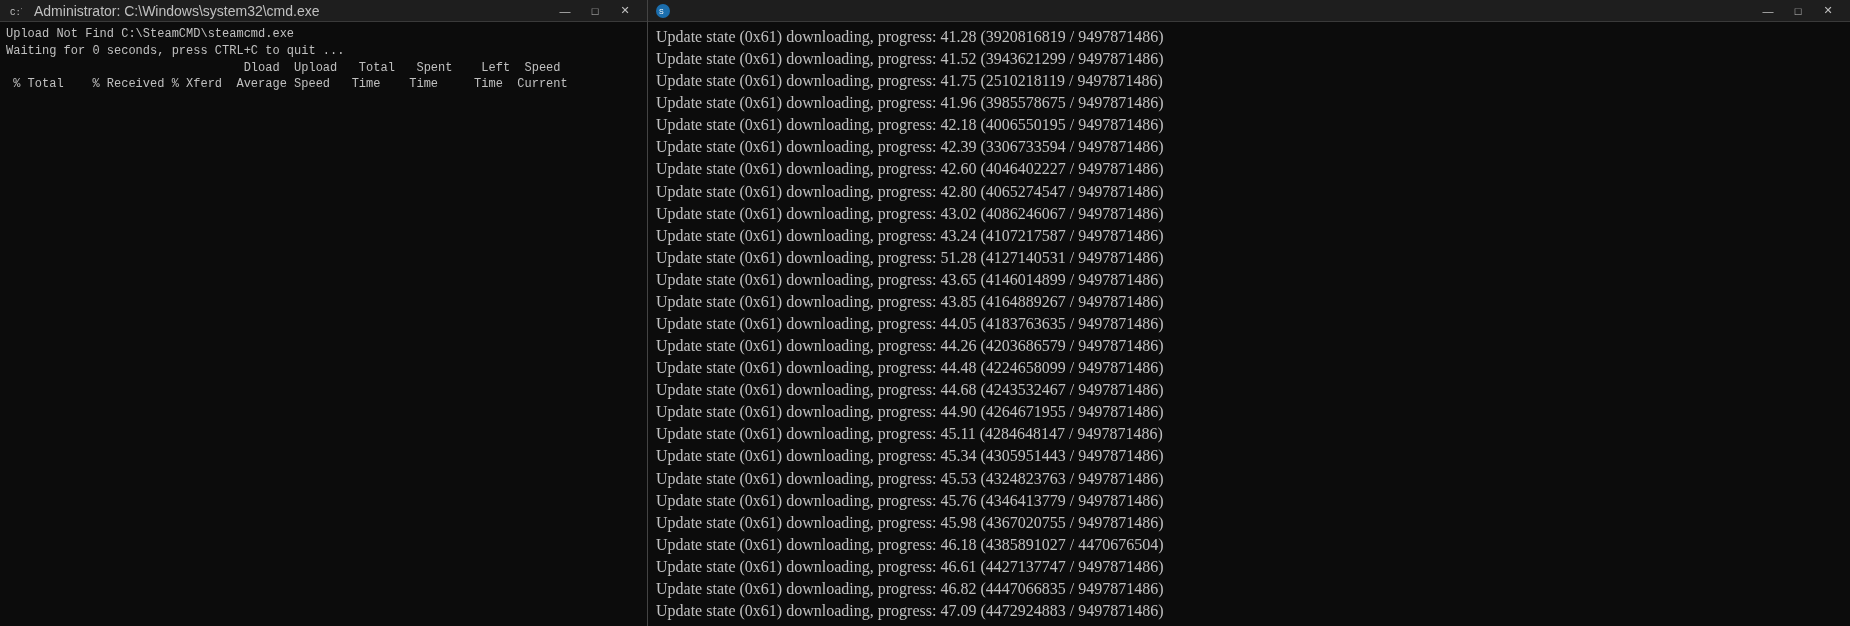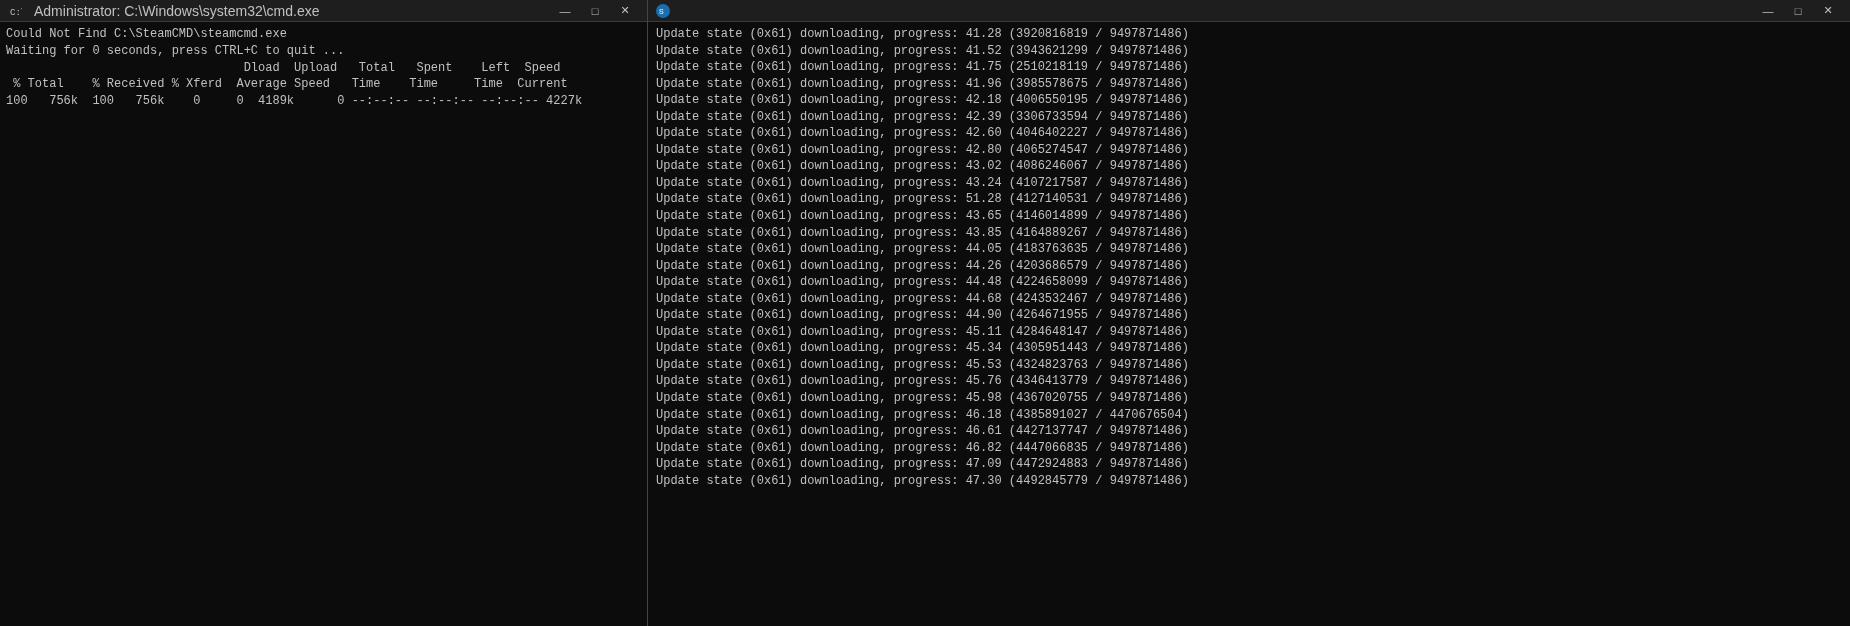--- a/index.html
+++ b/index.html
@@ -125,23 +125,24 @@
 
     .steam-window-controls {
       display: flex;
       gap: 2px;
     }
 
     .steam-content {
       flex: 1;
       padding: 4px 8px;
       color: #c0c0c0;
-      font-size: 12px;
+      font-size: 16px;
       line-height: 1.38;
       overflow: hidden;
+      font-family: Liberation Serif, serif;
     }
 
     .steam-content .line {
       white-space: pre;
       color: #c0c0c0;
     }
   </style>
 </head>
 <body>
 
@@ -157,26 +158,25 @@
       <span class="cmd-title-text">Administrator: C:\Windows\system32\cmd.exe</span>
     </div>
     <div class="cmd-window-controls">
       <button class="win-ctrl">—</button>
       <button class="win-ctrl">□</button>
       <button class="win-ctrl close">✕</button>
     </div>
   </div>
   <div class="cmd-content">
     <div class="cmd-lines">
-        <div class="line">Could Not Find C:\SteamCMD\steamcmd.exe</div>
+        <div class="line">Upload Not Find C:\SteamCMD\steamcmd.exe</div>
         <div class="line"></div>
         <div class="line">Waiting for 0 seconds, press CTRL+C to quit ...</div>
         <div class="line">                                 Dload  Upload   Total   Spent    Left  Speed</div>
         <div class="line"> % Total    % Received % Xferd  Average Speed   Time    Time     Time  Current</div>
-        <div class="line">100   756k  100   756k    0     0  4189k      0 --:--:-- --:--:-- --:--:-- 4227k</div>
       </div>
   </div>
 </div>
 
 <div class="steam-window">
   <div class="steam-titlebar">
     <div class="steam-titlebar-left">
       <div class="steam-icon">
         <svg width="14" height="14" viewBox="0 0 14 14">
           <circle cx="7" cy="7" r="6" fill="#1b6ead"></circle>

